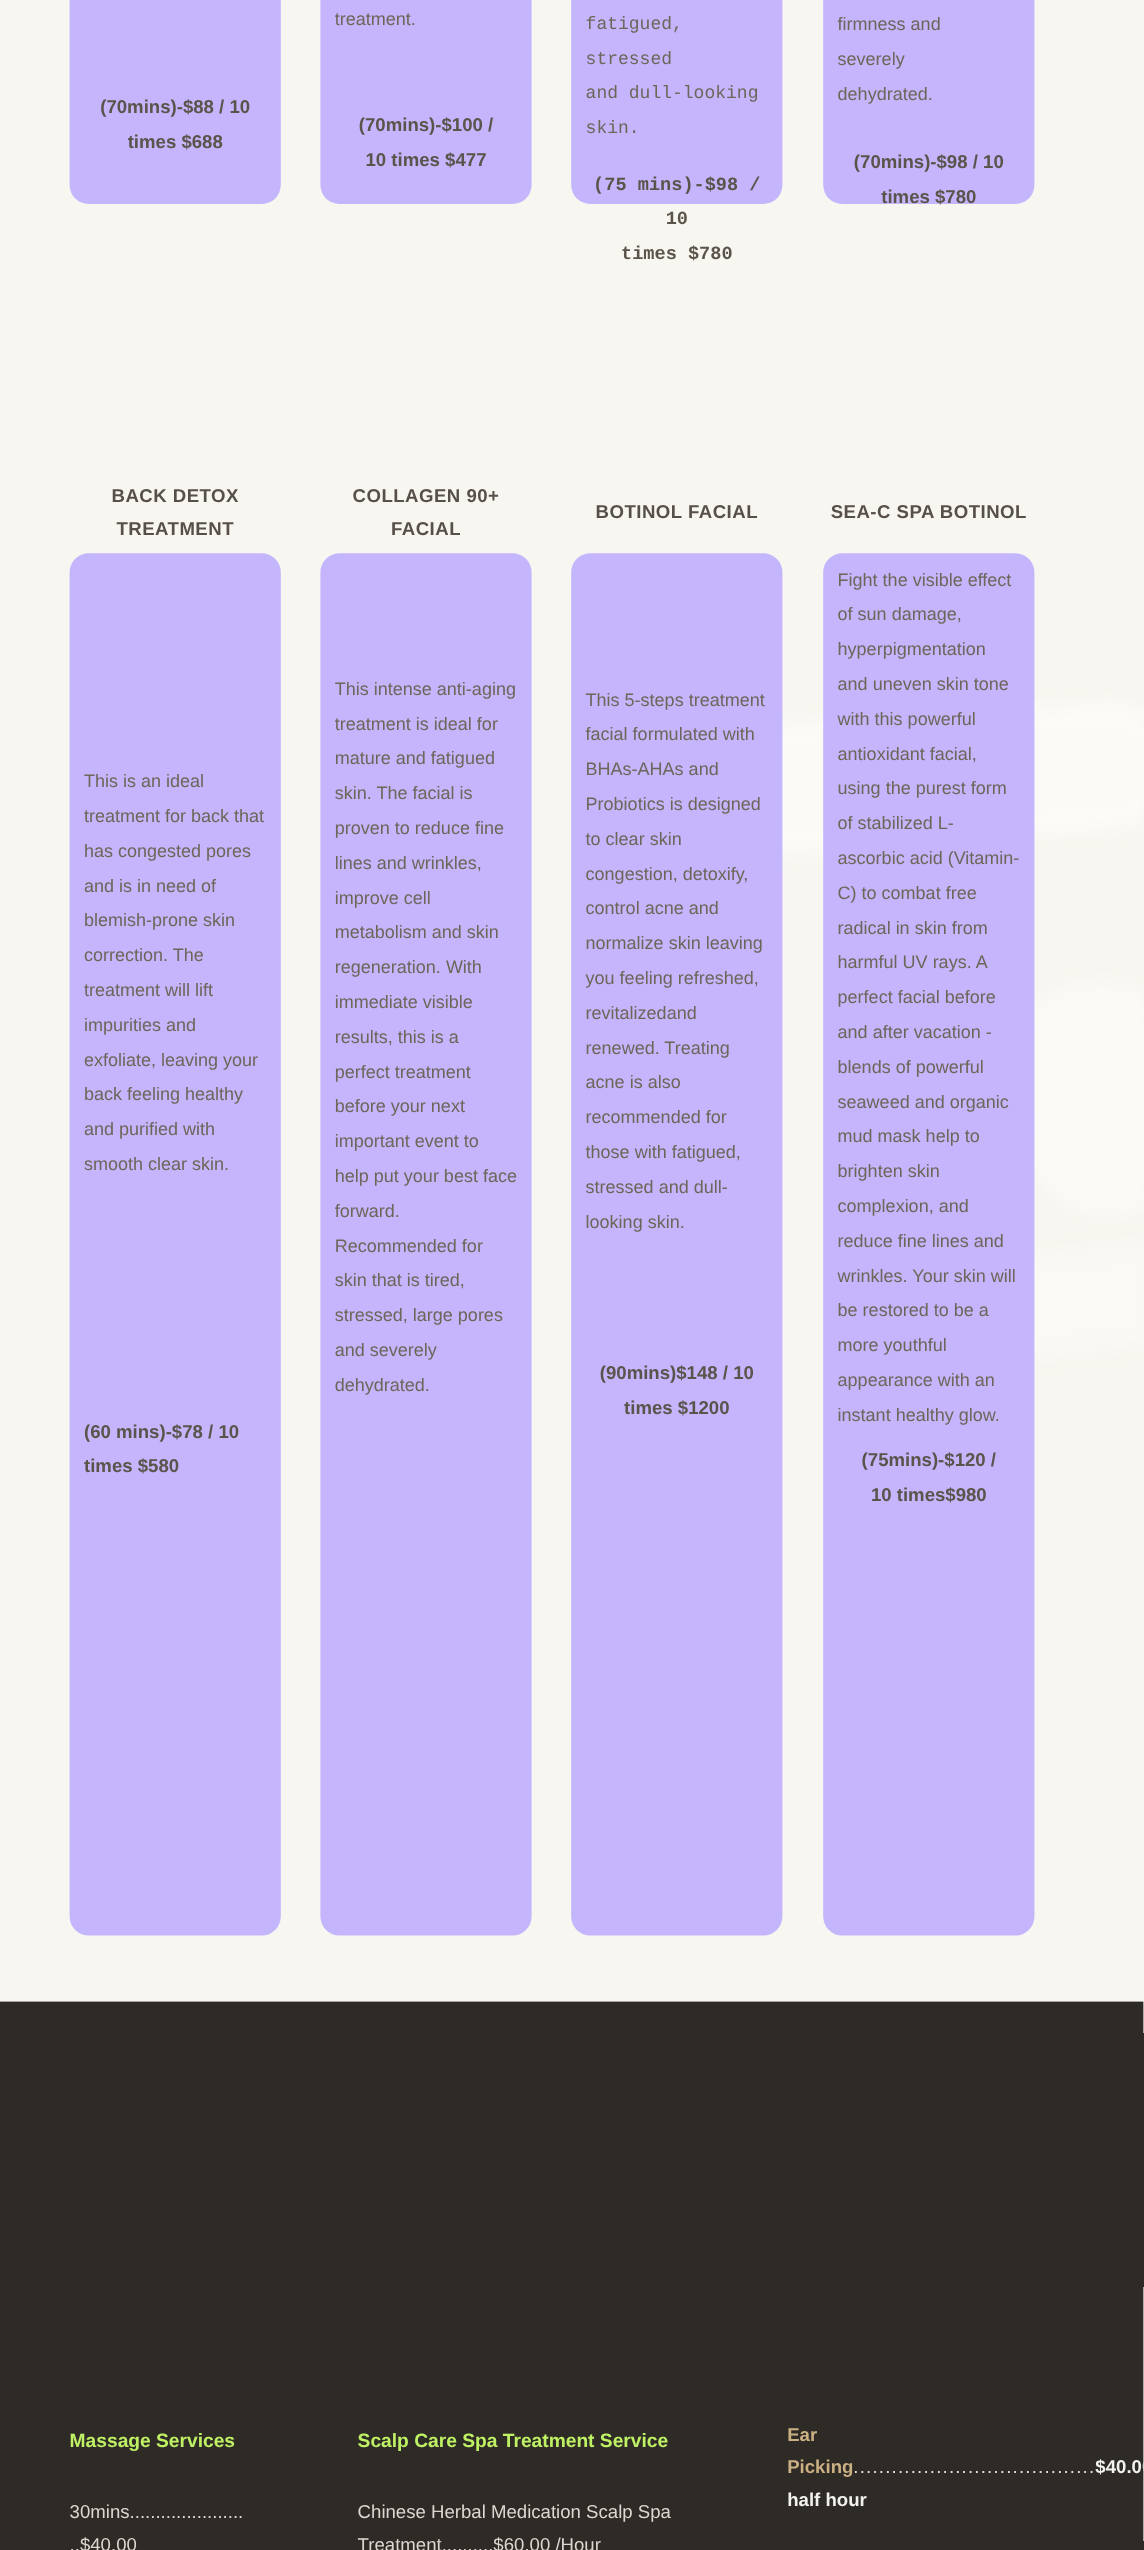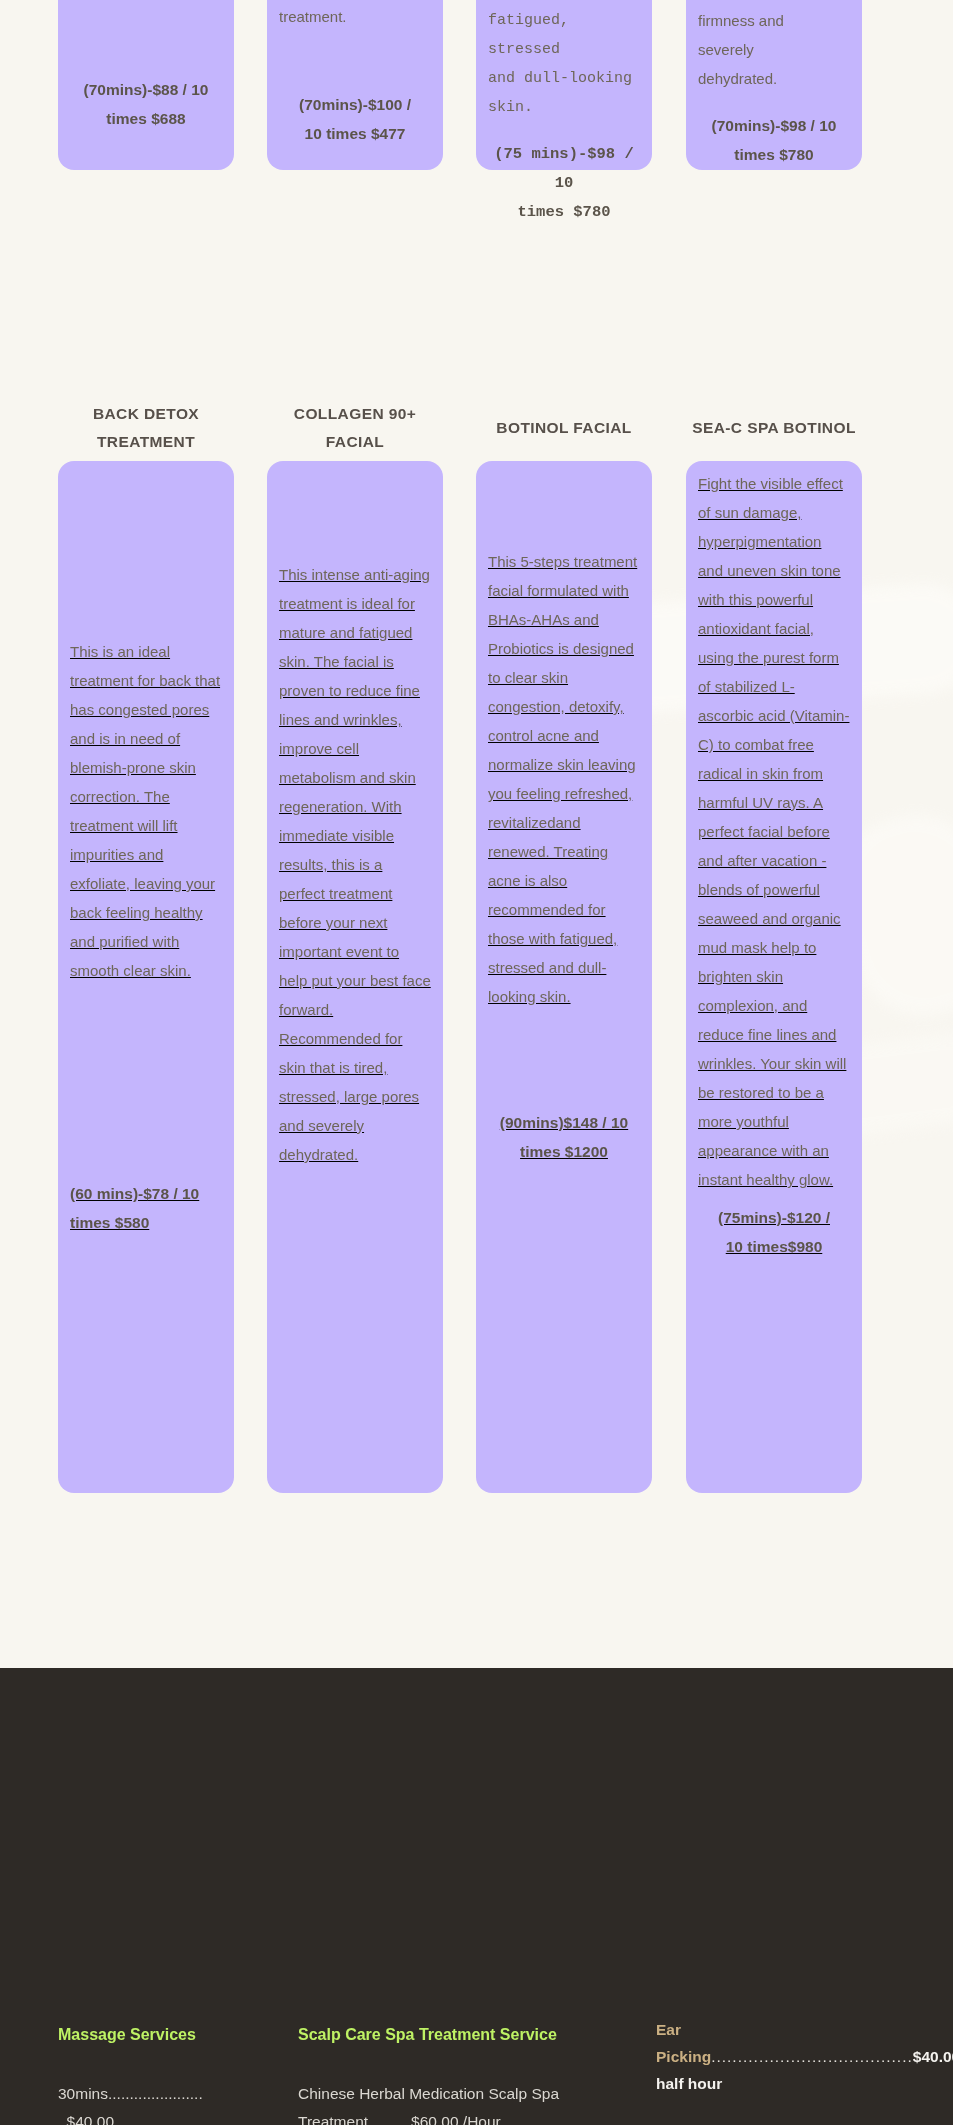--- a/index.html
+++ b/index.html
@@ -17,46 +17,46 @@
   }
   .wave1 { left:540px; top:595px; width:440px; height:110px; border-radius:60px; opacity:.55; transform:rotate(-4deg); }
   .wave2 { left:845px; top:815px; width:150px; height:200px; border-radius:70px; opacity:.45; transform:rotate(-16deg); }
   .wave3 { left:790px; top:1040px; width:210px; height:90px; border-radius:50px; opacity:.35; transform:rotate(-7deg); }
 
   .card {
     position:absolute; width:176px; background:#c4b5fd; z-index:1;
     padding:0 12px;
   }
   .top-card { top:0; height:170px; border-radius:0 0 16px 16px; }
-  .main-card { top:461px; height:1032px; border-radius:16px; overflow:hidden;text-decoration:underline; }
+  .main-card { top:461px; height:1152px; border-radius:16px; overflow:hidden; }
   .c1 { left:58px; } .c2 { left:267px; } .c3 { left:476px; } .c4 { left:686px; }
 
   .title-block {
     position:absolute; top:399px; width:176px; height:58px; z-index:1;
     display:flex; flex-direction:column; align-items:center; justify-content:center;
     text-align:center;
     color:#57504a; font-weight:bold; font-size:15.5px; line-height:28px; letter-spacing:.4px;
   }
   .desc {
     color:#6e6659; font-size:15px; line-height:29px; white-space:pre-line;
   }
   .price {
     color:#5b544a; font-size:15.5px; font-weight:bold; line-height:29px; text-align:center;
   }
   .price.left { text-align:left; }
 
   
   .top-card.c1 .price { margin-top:75px; }
   .top-card.c2 { padding-top:2px; }  .top-card.c2 .price { margin-top:59px; }
   .top-card.c3 { padding-top:6px;font-family:Liberation Mono, monospace; }  .top-card.c3 .price { margin-top:18px; }
-  .top-card.c4 { padding-top:6px; }  .top-card.c4 .price { margin-top:18px; }
+  .top-card.c4 { padding-top:6px; }  .top-card.c4 .price { margin-top:28px; }
 
   .main-card.c1 { padding-top:176px; } .main-card.c1 .price { margin-top:194px; }
   .main-card.c2 { padding-top:99px;  } .main-card.c2 .price { margin-top:56px; }
-  .main-card.c3 { padding-top:86px; } .main-card.c3 .price { margin-top:97px; }
+  .main-card.c3 { padding-top:108px; } .main-card.c3 .price { margin-top:97px; }
   .main-card.c4 { padding-top:8px;   } .main-card.c4 .price { margin-top:9px; }
 
   footer {
     position:absolute; left:0; top:1668px; width:953px; height:457px;
     background:#2e2a26; z-index:2;
   }
   .f-col { position:absolute; }
   .f-col1 { left:58px; width:200px; }
   .f-col2 { left:298px; width:320px; }
   .f-col3 { left:656px; width:340px; }

